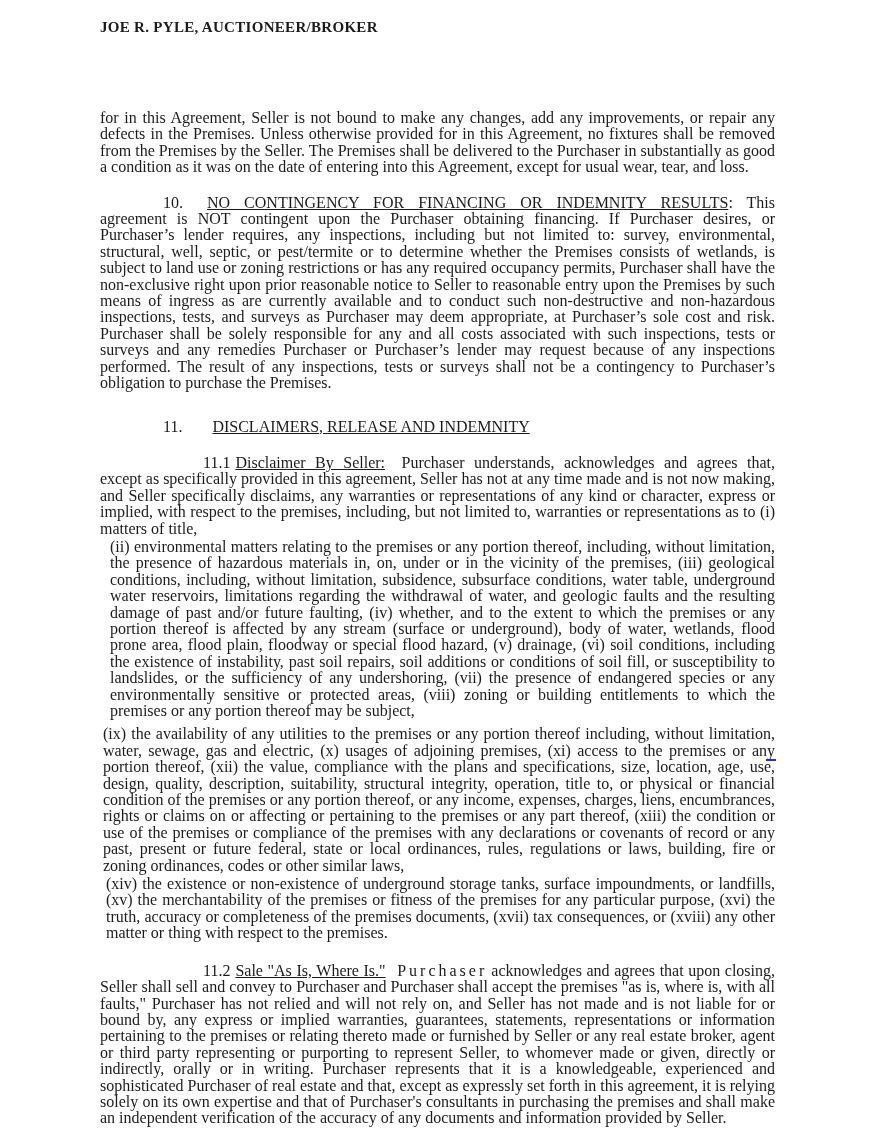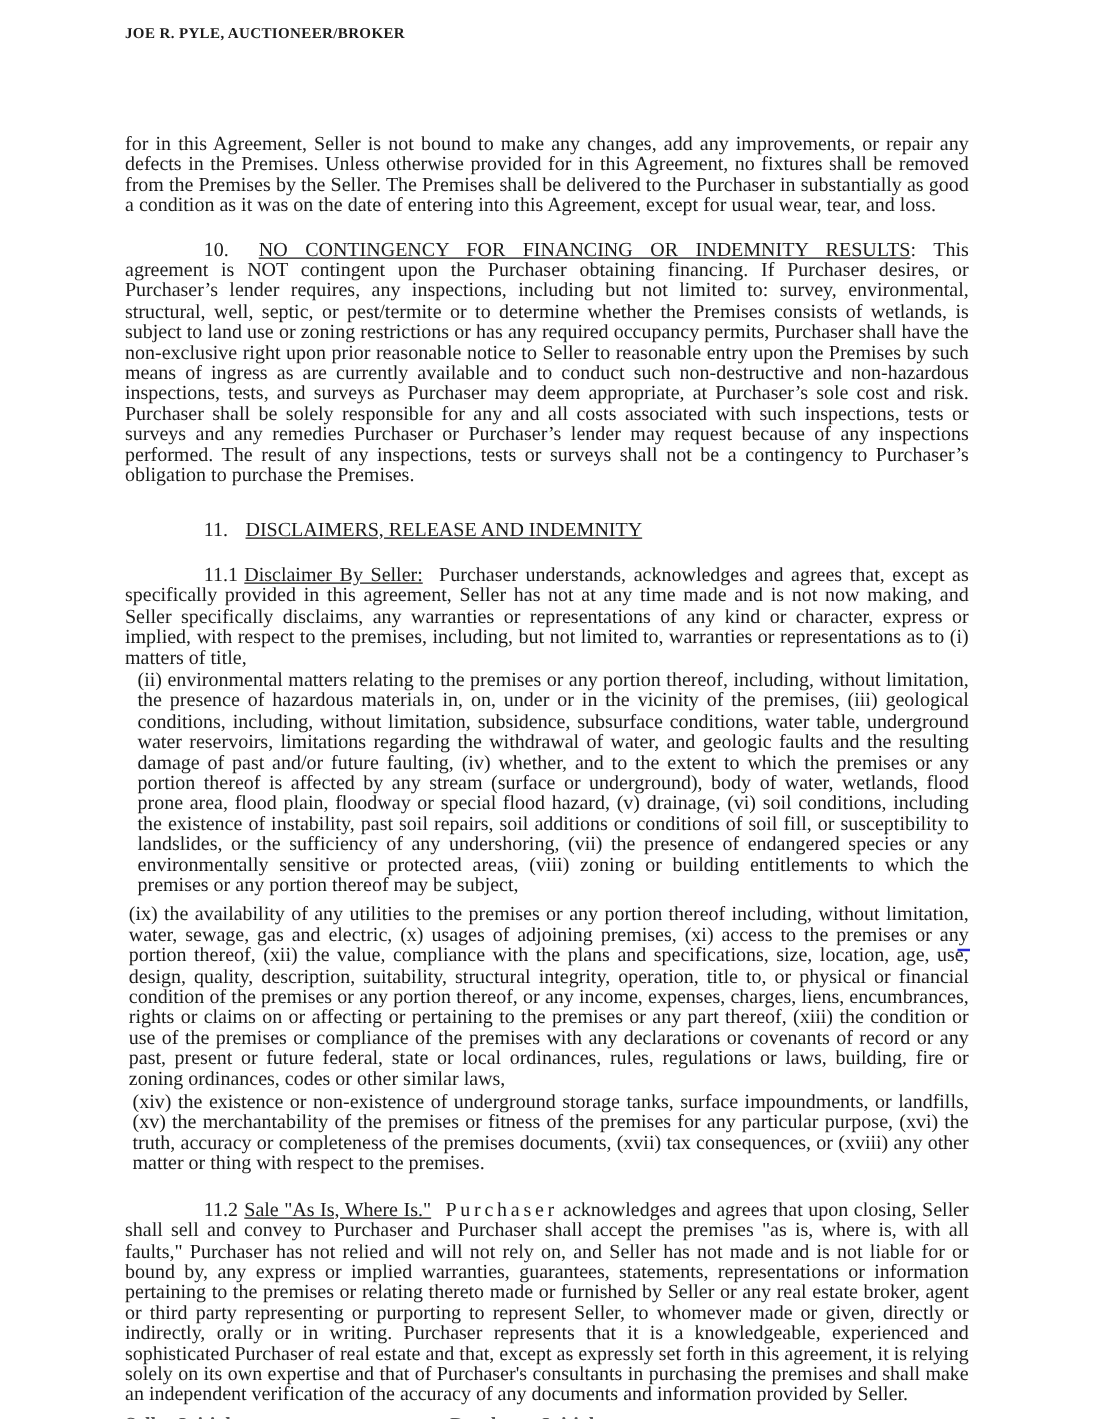--- a/index.html
+++ b/index.html
@@ -10,38 +10,38 @@
     font-family: "Liberation Serif", "DejaVu Serif", serif;
     overflow: hidden;
   }
   .page {
     position: relative;
     width: 877px; height: 1135px;
     padding: 19px 102px 0 100px;
     box-sizing: border-box;
   }
   .doc-header {
-    font-size: 12px;
+    font-size: 15px;
     font-weight: bold;
     letter-spacing: 0.3px;
   }
   .content {
     margin-top: 74px;
     font-size: 16px;
     line-height: 16.4px;
     text-align: justify;
   }
   p { margin: 0; }
   .u { text-decoration: underline; }
   .num { margin-right: 24px; }
-  .num-tight { margin-right: 5px; }
+  .num-tight { margin-right: 5px; margin-left: 40px; }
   .head-gap { margin-right: 7px; }
   .p-s10 { margin-top: 19px; text-indent: 63px; }
   .s11-head { margin-top: 27px; margin-left: 63px; text-align: left; }
-  .s11-head .num { margin-right: 14px; text-align: right; }
+  .s11-head .num { margin-right: 30px; text-align: right; }
   .p-111 { margin-top: 20px; text-indent: 63px; }
   .p-ii  { margin-top: 2px; margin-left: 10px; }
   .p-ix  { margin-top: 7px; margin-left: 3px; }
   .p-xiv { margin-top: 2px; margin-left: 6px; }
   .p-112 { margin-top: 21px; text-indent: 63px; }
   .spaced { letter-spacing: 3px; margin-right: 4px; }
   .initials-row {
     margin-top: 8px;
     font-weight: bold;
     text-align: left;

